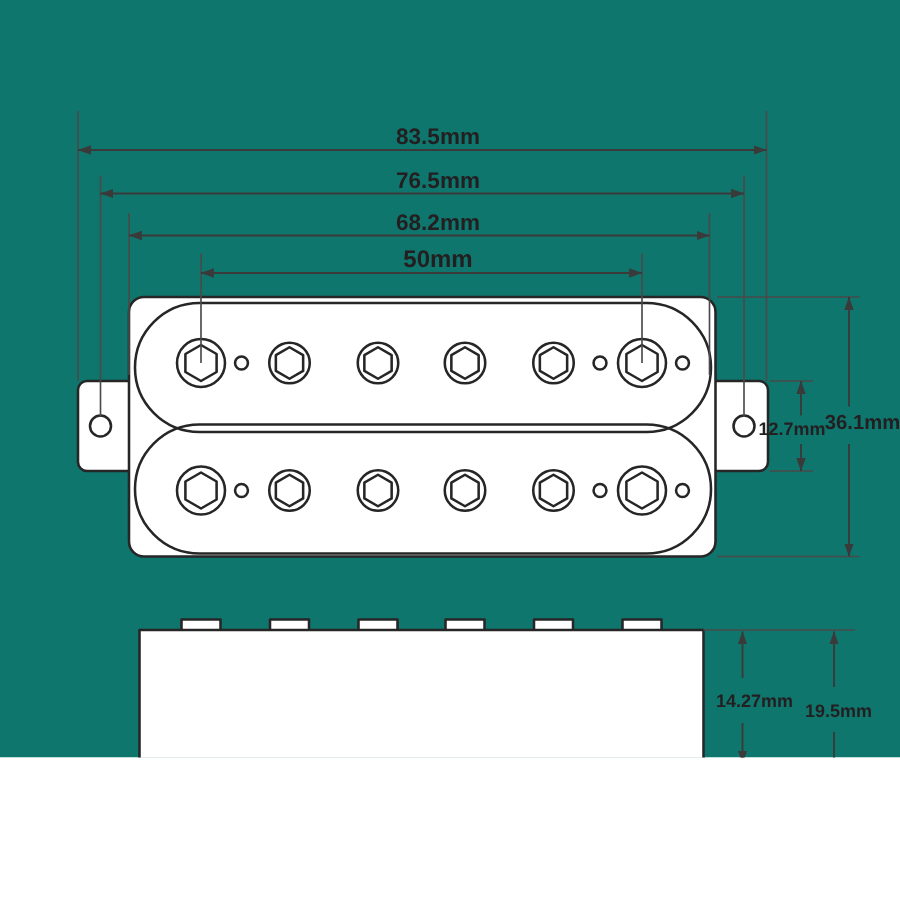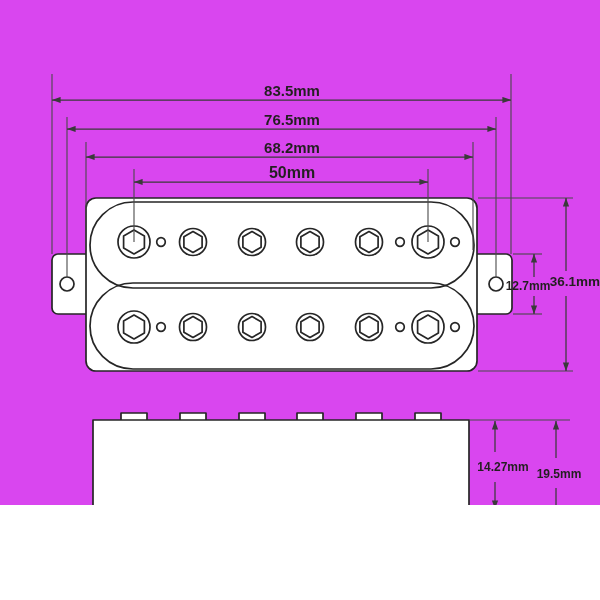--- a/index.html
+++ b/index.html
@@ -1,17 +1,17 @@
 <!DOCTYPE html>
 <html><head>
 <meta charset="utf-8">
 <style>
   html, body { margin: 0; padding: 0; background: #ffffff; }
   .stage {
-    width: 600px; height: 505px; position: relative; background: #d946ef;
+    width: 600px; height: 505px; position: relative; background: #0f766e;
     font-family: "Liberation Sans", sans-serif;
   }
   svg { display: block; }
   .part        { fill: #ffffff; stroke: #262626; stroke-width: 1.7; stroke-linejoin: round; }
   .part-line   { fill: none;    stroke: #262626; stroke-width: 1.7; stroke-linejoin: round; }
   .fill-only   { fill: #ffffff; stroke: none; }
   .dim         { fill: none; stroke: #3a3a3a; stroke-width: 1.25; }
   .ext         { fill: none; stroke: #4a4a4a; stroke-width: 1.1; }
   .dim-label   { font-family: "Liberation Sans", sans-serif; font-weight: 600; font-size: 15px;
                  fill: #231f20; text-anchor: middle; }

